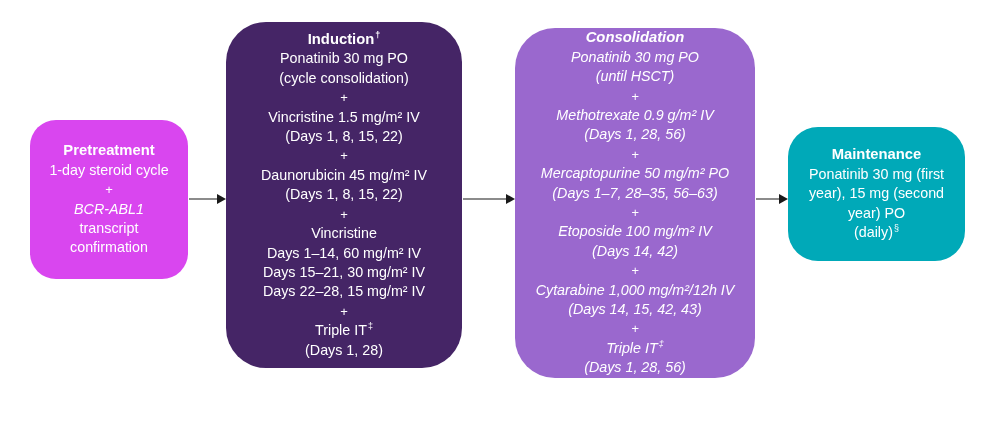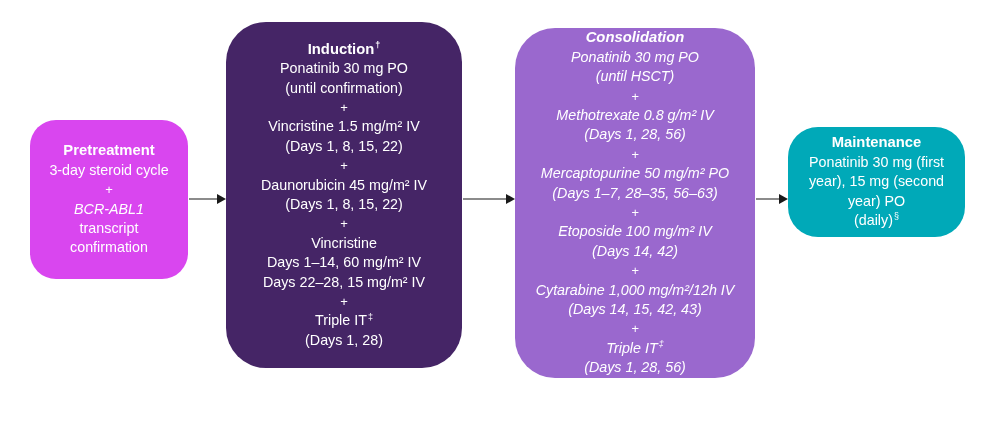--- a/index.html
+++ b/index.html
@@ -21,21 +21,21 @@
   .box-inner { width: 100%; padding: 4px 6px; }
   .line { font-size: 14.3px; line-height: 19.4px; white-space: nowrap; }
   .line.title { font-weight: 700; font-size: 14.8px; }
   .line.plus { font-size: 13px; }
   .italic { font-style: italic; }
   sup { font-size: 9px; vertical-align: super; line-height: 0; margin-left: 1px; }
 
   #box-pretreatment { left: 30px;  top: 120px; width: 158px; height: 159px; border-radius: 26px; }
   #box-induction    { left: 226px; top: 22px;  width: 236px; height: 346px; border-radius: 40px; }
   #box-consolidation{ left: 515px; top: 28px;  width: 240px; height: 350px; border-radius: 40px; font-style: italic; }
-  #box-maintenance  { left: 788px; top: 127px; width: 177px; height: 110px; border-radius: 30px; }
+  #box-maintenance  { left: 788px; top: 127px; width: 177px; height: 134px; border-radius: 30px; }
 
   .arrow {
     position: absolute; height: 14px;
     display: flex; align-items: center;
   }
   .arrow .shaft { flex: 1; height: 1.6px; }
   .arrow .head {
     width: 0; height: 0;
     border-top: 5px solid transparent;
     border-bottom: 5px solid transparent;
@@ -45,66 +45,67 @@
   #arrow-2 { left: 463px; top: 192px; width: 52px; }
   #arrow-3 { left: 756px; top: 192px; width: 32px; }
 </style>
 </head>
 <body>
 
 <div class="canvas">
   <section class="box" id="box-pretreatment" style="background: #d946ef; color: rgb(255, 255, 255);">
       <div class="box-inner">
         <div class="line title"><span>Pretreatment</span></div>
-        <div class="line text"><span>3-day steroid cycle</span></div>
+        <div class="line text"><span>1-day steroid cycle</span></div>
         <div class="line plus"><span>+</span></div>
         <div class="line text"><span class="italic">BCR-ABL1</span></div>
         <div class="line text"><span>transcript</span></div>
         <div class="line text"><span>confirmation</span></div>
       </div>
     </section>
 
   <div class="arrow" id="arrow-1">
     <span class="shaft" style="background: rgb(139, 139, 139);"></span>
     <span class="head" style="border-left-color: rgb(26, 26, 26);"></span>
   </div>
 
   <section class="box" id="box-induction" style="background: rgb(69, 37, 102); color: rgb(255, 255, 255);">
       <div class="box-inner">
         <div class="line title"><span>Induction</span><sup>†</sup></div>
         <div class="line text"><span>Ponatinib 30 mg PO</span></div>
-        <div class="line text"><span>(until confirmation)</span></div>
+        <div class="line text"><span>(cycle consolidation)</span></div>
         <div class="line plus"><span>+</span></div>
         <div class="line text"><span>Vincristine 1.5 mg/m² IV</span></div>
         <div class="line text"><span>(Days 1, 8, 15, 22)</span></div>
         <div class="line plus"><span>+</span></div>
         <div class="line text"><span>Daunorubicin 45 mg/m² IV</span></div>
         <div class="line text"><span>(Days 1, 8, 15, 22)</span></div>
         <div class="line plus"><span>+</span></div>
         <div class="line text"><span>Vincristine</span></div>
         <div class="line text"><span>Days 1–14, 60 mg/m² IV</span></div>
+        <div class="line text"><span>Days 15–21, 30 mg/m² IV</span></div>
         <div class="line text"><span>Days 22–28, 15 mg/m² IV</span></div>
         <div class="line plus"><span>+</span></div>
         <div class="line text"><span>Triple IT</span><sup>‡</sup></div>
         <div class="line text"><span>(Days 1, 28)</span></div>
       </div>
     </section>
 
   <div class="arrow" id="arrow-2">
     <span class="shaft" style="background: rgb(139, 139, 139);"></span>
     <span class="head" style="border-left-color: rgb(26, 26, 26);"></span>
   </div>
 
   <section class="box" id="box-consolidation" style="background: rgb(154, 104, 206); color: rgb(255, 255, 255);">
       <div class="box-inner">
         <div class="line title"><span>Consolidation</span></div>
         <div class="line text"><span>Ponatinib 30 mg PO</span></div>
         <div class="line text"><span>(until HSCT)</span></div>
         <div class="line plus"><span>+</span></div>
-        <div class="line text"><span>Methotrexate 0.8 g/m² IV</span></div>
+        <div class="line text"><span>Methotrexate 0.9 g/m² IV</span></div>
         <div class="line text"><span>(Days 1, 28, 56)</span></div>
         <div class="line plus"><span>+</span></div>
         <div class="line text"><span>Mercaptopurine 50 mg/m² PO</span></div>
         <div class="line text"><span>(Days 1–7, 28–35, 56–63)</span></div>
         <div class="line plus"><span>+</span></div>
         <div class="line text"><span>Etoposide 100 mg/m² IV</span></div>
         <div class="line text"><span>(Days 14, 42)</span></div>
         <div class="line plus"><span>+</span></div>
         <div class="line text"><span>Cytarabine 1,000 mg/m²/12h IV</span></div>
         <div class="line text"><span>(Days 14, 15, 42, 43)</span></div>

